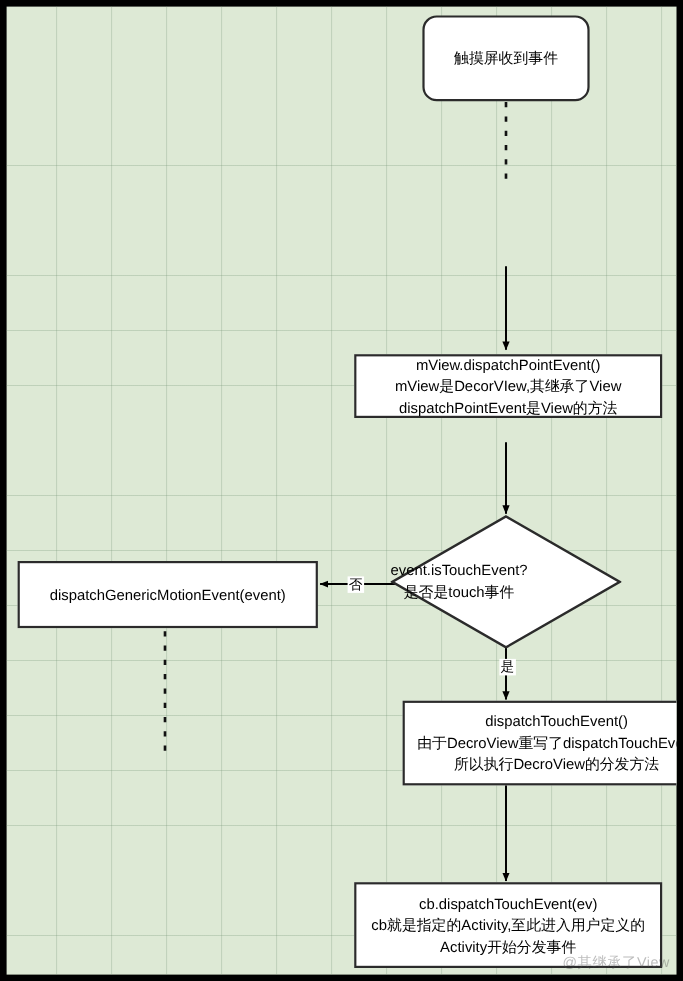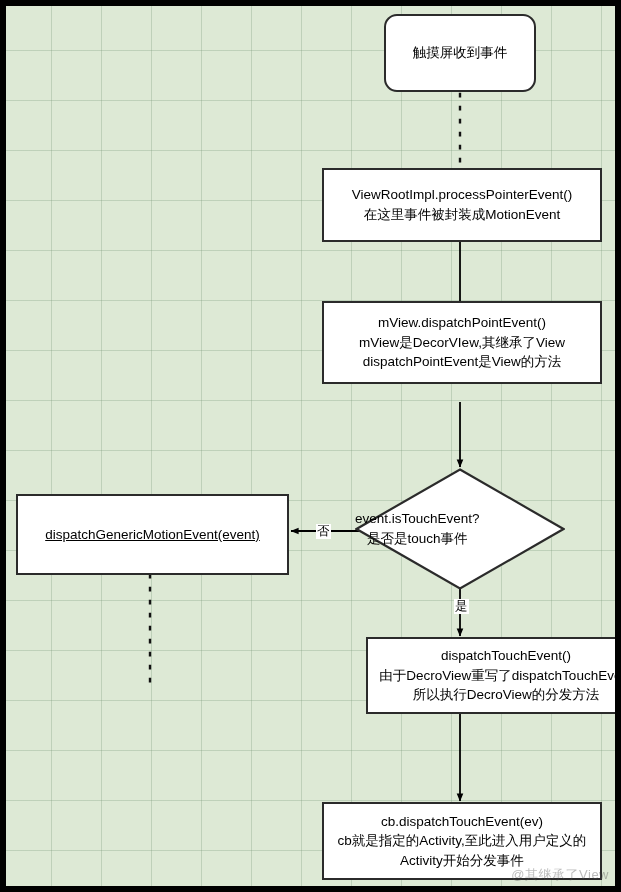--- a/index.html
+++ b/index.html
@@ -141,40 +141,36 @@
 
     <g>
       <line x1="144" y1="569" x2="144" y2="684" stroke="#111111" stroke-width="2.4" stroke-dasharray="2.4 10.6" stroke-linecap="square"></line>
     </g>
   </svg>
 
   <div class="node rounded" style="left:378px; top:8px; width:152px; height:78px;">
     <span>触摸屏收到事件</span>
   </div>
 
-  <div class="node" style="left:316px; top:162px; width:280px; height:74px;">
-    <span>ViewRootImpl.processPointerEvent()
-在这里事件被封装成MotionEvent</span>
-  </div>
 
-  <div class="node" style="left:316px; top:295px; width:280px; height:83px;">
+  <div class="node" style="left:316px; top:316px; width:280px; height:58px;">
     <span>mView.dispatchPointEvent()
 mView是DecorVIew,其继承了View
 dispatchPointEvent是View的方法</span>
   </div>
 
   <div class="decision" style="left:349px; top:462px; width:210px; height:122px;">
     <svg class="diamond-shape" viewBox="0 0 210 122" preserveAspectRatio="none">
       <polygon points="105,1.5 208.5,61 105,120.5 1.5,61" fill="#ffffff" stroke="#2b2b2b" stroke-width="2.2"></polygon>
     </svg>
     <span class="decision-text">event.isTouchEvent?
 是否是touch事件</span>
   </div>
 
-  <div class="node" style="left:10px; top:488px; width:273px; height:81px;text-decoration:underline;">
+  <div class="node" style="left:10px; top:504px; width:273px; height:61px;">
     <span>dispatchGenericMotionEvent(event)</span>
   </div>
 
   <div class="node" style="left:316px; top:631px; width:280px; height:77px;margin-left:44px;">
     <span>dispatchTouchEvent()
 由于DecroView重写了dispatchTouchEvent
 所以执行DecroView的分发方法</span>
   </div>
 
   <div class="node" style="left:316px; top:796px; width:280px; height:78px;">

